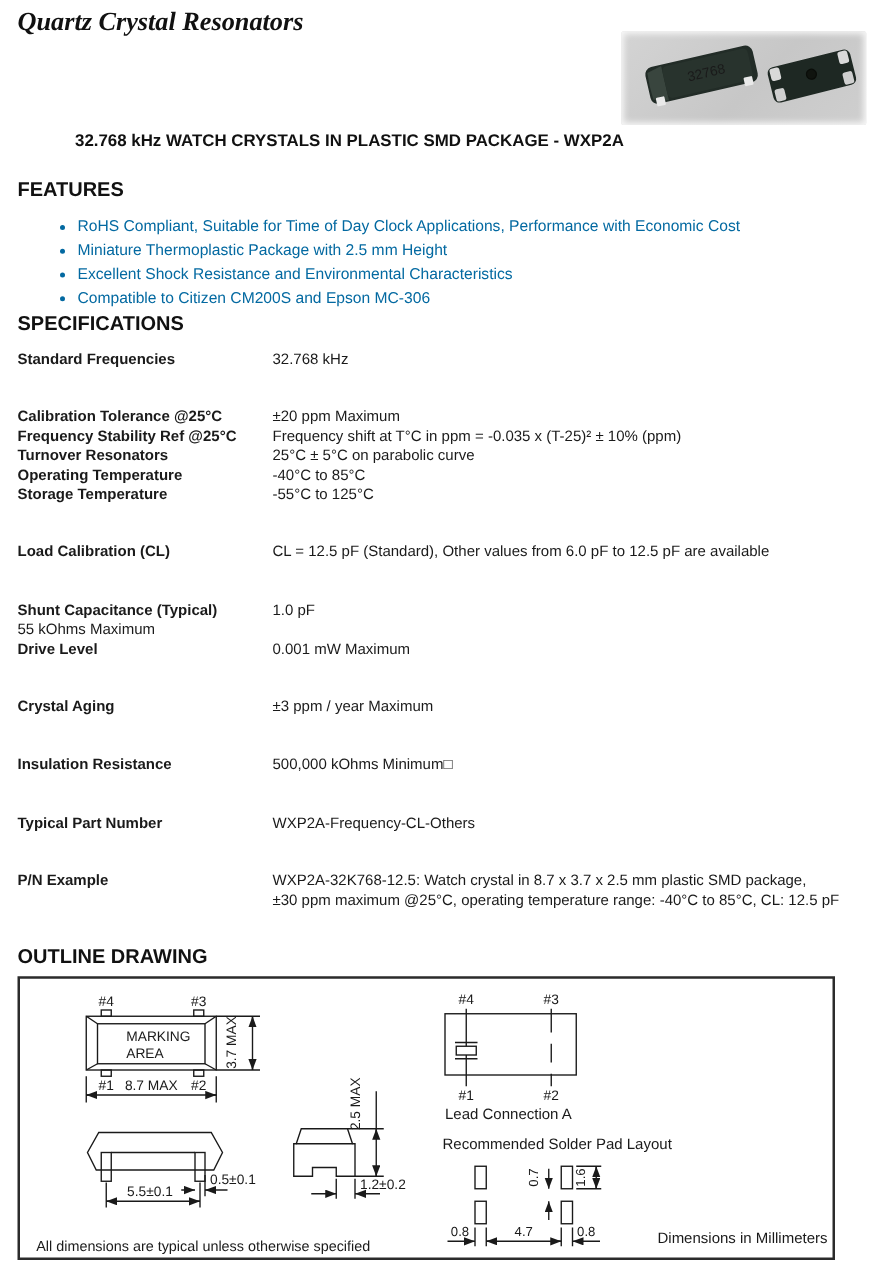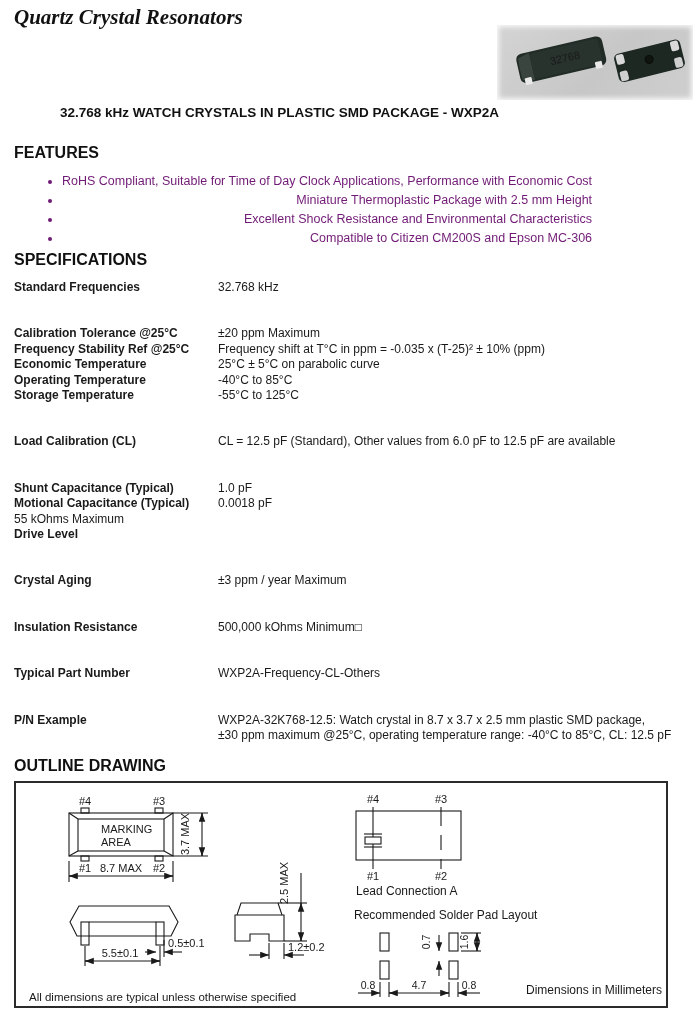--- a/index.html
+++ b/index.html
@@ -1,21 +1,21 @@
 <!DOCTYPE html>
 <html><head>
 <meta charset="utf-8">
 <style>
   html,body{margin:0;padding:0;background:#ffffff;}
   body{width:696px;height:1024px;position:relative;font-family:"Liberation Sans",sans-serif;color:#1a1a1a;overflow:hidden;}
   .brand{position:absolute;left:14px;top:5px;font-family:"Liberation Serif",serif;font-style:italic;font-weight:bold;font-size:21px;color:#111;}
   .photo{position:absolute;left:497px;top:25px;width:196px;height:75px;background:linear-gradient(135deg,#d4d4d4 0%,#c7c7c7 55%,#cfcfcf 100%);border-radius:2px;box-shadow:0 0 5px 2px rgba(255,255,255,.85) inset;}
   .page-title{position:absolute;left:14px;top:105px;font-size:13.5px;font-weight:bold;color:#111;margin-left:46px;}
   .sec-heading{position:absolute;left:14px;font-size:16px;font-weight:bold;color:#111;}
-  .features-list{position:absolute;left:40px;top:172px;margin:0;padding-left:22px;font-size:12.5px;line-height:19px;color:#701a75;text-align:right;}
+  .features-list{position:absolute;left:40px;top:172px;margin:0;padding-left:22px;font-size:12.5px;line-height:19px;color:#0369a1;}
   .spec-table{position:absolute;left:14px;top:280px;width:672px;font-size:12px;line-height:15.4px;}
   .spec-row{display:flex;align-items:flex-start;}
   .spec-row.gap{margin-top:31px;}
   .spec-label{width:204px;font-weight:bold;flex:none;}
   .spec-value{flex:1;}
   .outline-box{position:absolute;left:14px;top:781px;width:650px;height:223px;border:2px solid #2b2b2b;}
   svg text{font-family:"Liberation Sans",sans-serif;fill:#1a1a1a;}
 </style>
 </head>
 <body>
@@ -69,21 +69,21 @@
         <div>±20 ppm Maximum</div>
       </div>
     </div>
     <div class="spec-row">
       <div class="spec-label">Frequency Stability Ref @25°C</div>
       <div class="spec-value">
         <div>Frequency shift at T°C in ppm = -0.035 x (T-25)² ± 10% (ppm)</div>
       </div>
     </div>
     <div class="spec-row">
-      <div class="spec-label">Economic Temperature</div>
+      <div class="spec-label">Turnover Resonators</div>
       <div class="spec-value">
         <div>25°C ± 5°C on parabolic curve</div>
       </div>
     </div>
     <div class="spec-row">
       <div class="spec-label">Operating Temperature</div>
       <div class="spec-value">
         <div>-40°C to 85°C</div>
       </div>
     </div>
@@ -99,32 +99,29 @@
         <div>CL = 12.5 pF (Standard), Other values from 6.0 pF to 12.5 pF are available</div>
       </div>
     </div>
     <div class="spec-row gap">
       <div class="spec-label">Shunt Capacitance (Typical)</div>
       <div class="spec-value">
         <div>1.0 pF</div>
       </div>
     </div>
     <div class="spec-row">
-      <div class="spec-label">Motional Capacitance (Typical)</div>
-      <div class="spec-value">
-        <div>0.0018 pF</div>
-      </div>
-    </div>
-    <div class="spec-row">
       <div class="spec-value">
         <div>55 kOhms Maximum</div>
       </div>
     </div>
     <div class="spec-row">
       <div class="spec-label">Drive Level</div>
+      <div class="spec-value">
+        <div>0.001 mW Maximum</div>
+      </div>
     </div>
     <div class="spec-row gap">
       <div class="spec-label">Crystal Aging</div>
       <div class="spec-value">
         <div>±3 ppm / year Maximum</div>
       </div>
     </div>
     <div class="spec-row gap">
       <div class="spec-label">Insulation Resistance</div>
       <div class="spec-value">

